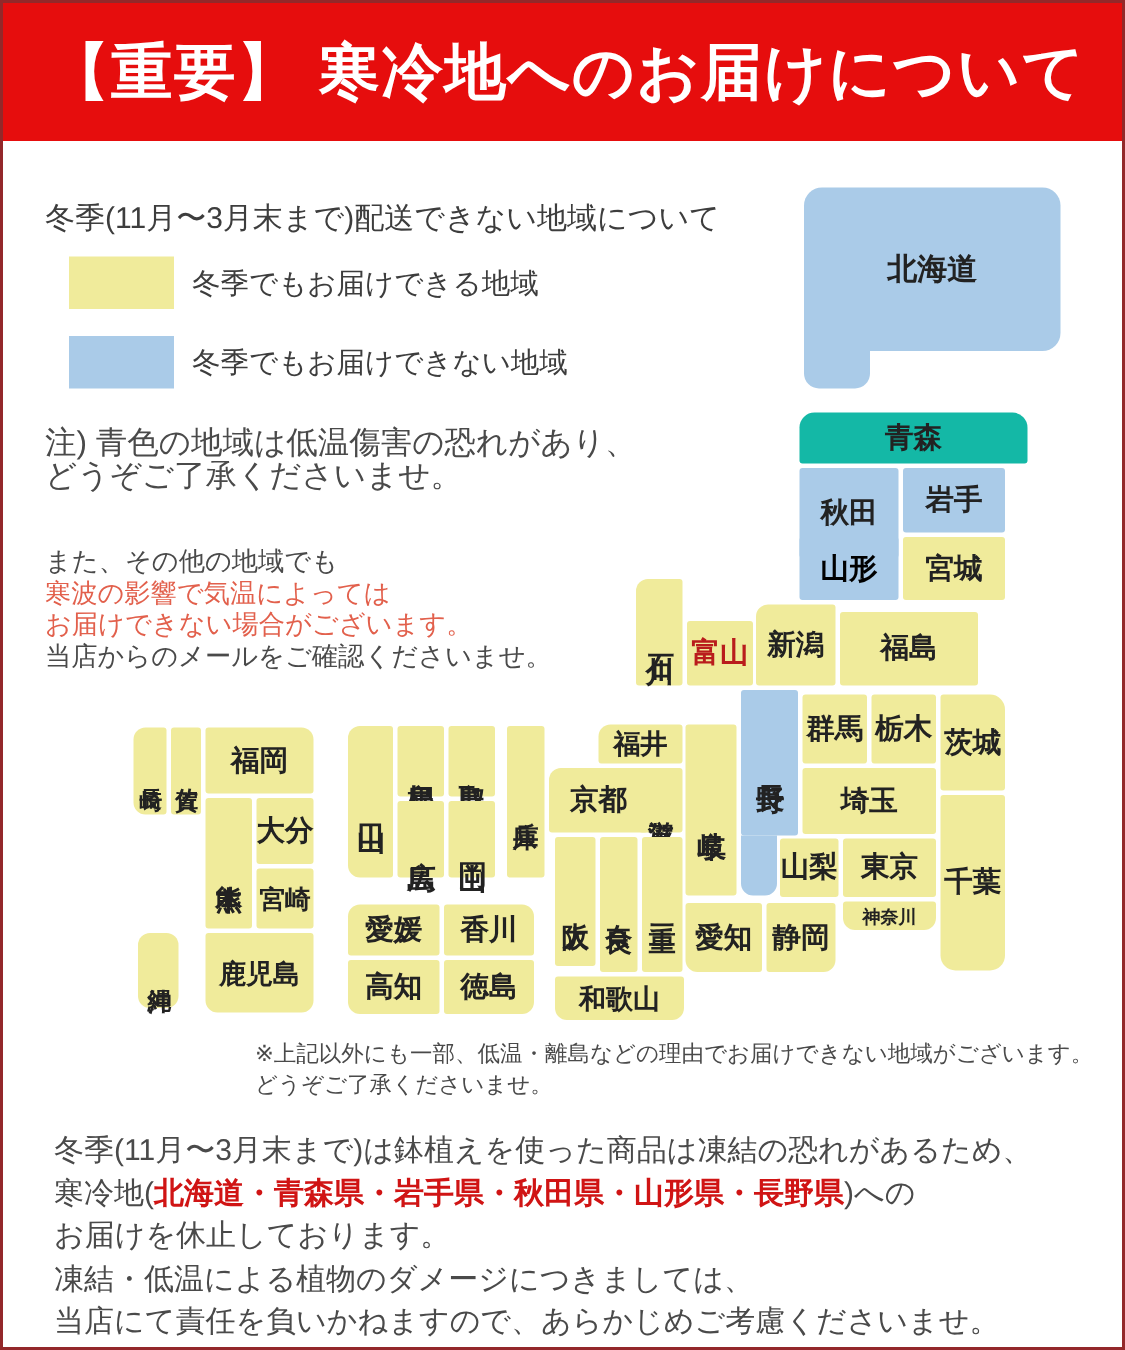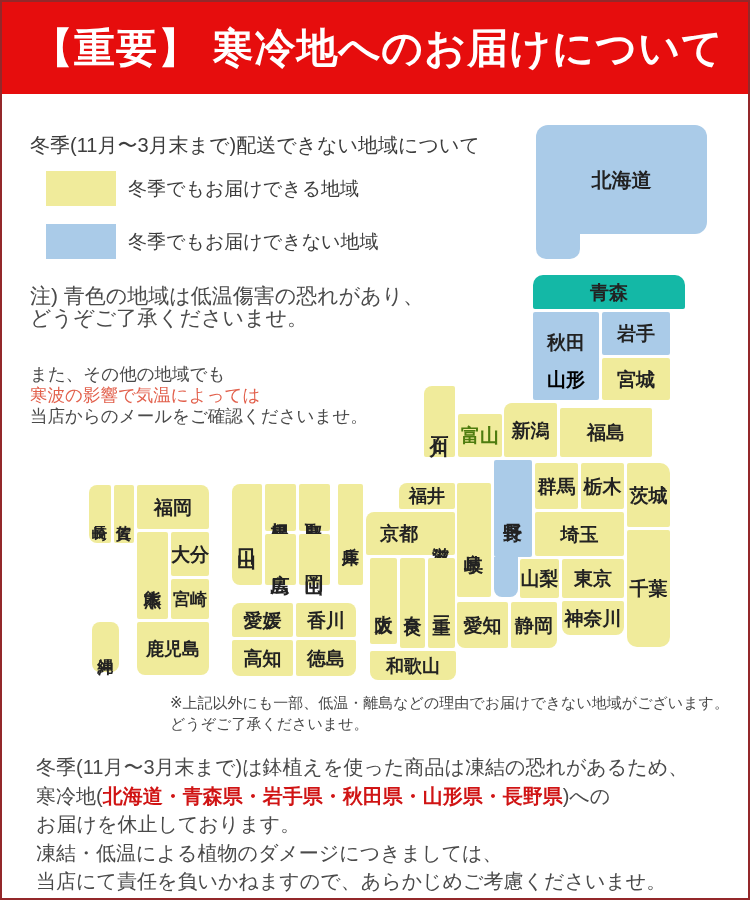--- a/index.html
+++ b/index.html
@@ -54,43 +54,44 @@
       </div>
     </div>
 
   <div class="para note-quality">
       <div><span>注) 青色の地域は低温傷害の恐れがあり、</span></div>
       <div><span>どうぞご了承くださいませ。</span></div>
     </div>
   <div class="para note-coldwave">
       <div><span>また、その他の地域でも</span></div>
       <div><span class="em" style="color: rgb(226, 96, 76);">寒波の影響で気温によっては</span></div>
+      <div><span class="em" style="color: rgb(226, 96, 76);">お届けできない場合がございます。</span></div>
       <div><span>当店からのメールをご確認くださいませ。</span></div>
     </div>
 
   <div class="map" id="map">
       <div class="blk" style="left: 534px; top: 123px; width: 171px; height: 109px; background: rgb(170, 203, 232); color: rgb(34, 34, 34); border-radius: 12px; font-size: 20px;">北海道</div>
       <div class="blk" style="left: 534px; top: 190px; width: 44px; height: 67px; background: rgb(170, 203, 232); color: rgb(34, 34, 34); border-radius: 0px 0px 10px 10px;"></div>
       <div class="blk" style="left: 531px; top: 273px; width: 152px; height: 34px; background: #14b8a6; color: rgb(34, 34, 34); border-radius: 10px 10px 2px 2px;">青森</div>
       <div class="blk" style="left: 531px; top: 310px; width: 66px; height: 60px; background: rgb(170, 203, 232); color: rgb(34, 34, 34);">秋田</div>
       <div class="blk" style="left: 600px; top: 310px; width: 68px; height: 43px; background: rgb(170, 203, 232); color: rgb(34, 34, 34);">岩手</div>
       <div class="blk" style="left: 531px; top: 356px; width: 66px; height: 42px; background: rgb(170, 203, 232); color: #000000;">山形</div>
       <div class="blk" style="left: 600px; top: 356px; width: 68px; height: 42px; background: rgb(240, 235, 155); color: rgb(34, 34, 34);">宮城</div>
       <div class="blk" style="left: 502px; top: 401px; width: 53px; height: 54px; background: rgb(240, 235, 155); color: rgb(34, 34, 34); border-radius: 8px 2px 2px;">新潟</div>
       <div class="blk" style="left: 558px; top: 406px; width: 92px; height: 49px; background: rgb(240, 235, 155); color: rgb(34, 34, 34);">福島</div>
-      <div class="blk" style="left: 456px; top: 412px; width: 44px; height: 43px; background: rgb(240, 235, 155); color: #4d7c0f;">富山</div>
+      <div class="blk" style="left: 456px; top: 412px; width: 44px; height: 43px; background: rgb(240, 235, 155); color: #b91c1c;">富山</div>
       <div class="blk v" style="left: 422px; top: 384px; width: 31px; height: 71px; background: rgb(240, 235, 155); color: rgb(34, 34, 34); border-radius: 8px 2px 2px;">石川</div>
       <div class="blk" style="left: 533px; top: 461px; width: 43px; height: 46px; background: rgb(240, 235, 155); color: rgb(34, 34, 34);">群馬</div>
       <div class="blk" style="left: 579px; top: 461px; width: 43px; height: 46px; background: rgb(240, 235, 155); color: rgb(34, 34, 34);">栃木</div>
       <div class="blk" style="left: 625px; top: 461px; width: 43px; height: 64px; background: rgb(240, 235, 155); color: rgb(34, 34, 34); border-radius: 2px 10px 2px 2px;">茨城</div>
       <div class="blk" style="left: 533px; top: 510px; width: 89px; height: 44px; background: rgb(240, 235, 155); color: rgb(34, 34, 34);">埼玉</div>
       <div class="blk" style="left: 625px; top: 528px; width: 43px; height: 117px; background: rgb(240, 235, 155); color: rgb(34, 34, 34); border-radius: 2px 2px 10px 10px;">千葉</div>
       <div class="blk" style="left: 518px; top: 557px; width: 39px; height: 39px; background: rgb(240, 235, 155); color: rgb(34, 34, 34);">山梨</div>
       <div class="blk" style="left: 560px; top: 557px; width: 62px; height: 39px; background: rgb(240, 235, 155); color: rgb(34, 34, 34);">東京</div>
-      <div class="blk" style="left: 560px; top: 599px; width: 62px; height: 34px; background: rgb(240, 235, 155); color: rgb(34, 34, 34); border-radius: 2px 2px 8px 8px; font-size: 19px;">神奈川</div>
+      <div class="blk" style="left: 560px; top: 599px; width: 62px; height: 19px; background: rgb(240, 235, 155); color: rgb(34, 34, 34); border-radius: 2px 2px 8px 8px; font-size: 12px;">神奈川</div>
       <div class="blk v" style="left: 492px; top: 458px; width: 38px; height: 97px; background: rgb(170, 203, 232); color: rgb(34, 34, 34);">長野</div>
       <div class="blk" style="left: 492px; top: 555px; width: 24px; height: 40px; background: rgb(170, 203, 232); color: rgb(34, 34, 34); border-radius: 0px 0px 8px 8px;"></div>
       <div class="blk v" style="left: 455px; top: 481px; width: 34px; height: 114px; background: rgb(240, 235, 155); color: rgb(34, 34, 34);">岐阜</div>
       <div class="blk" style="left: 397px; top: 481px; width: 56px; height: 26px; background: rgb(240, 235, 155); color: rgb(34, 34, 34); border-radius: 8px 2px 2px; font-size: 18px;">福井</div>
       <div class="blk" style="left: 364px; top: 510px; width: 66px; height: 43px; background: rgb(240, 235, 155); color: rgb(34, 34, 34); border-radius: 8px 2px 2px;">京都</div>
       <div class="blk v" style="left: 424px; top: 510px; width: 29px; height: 43px; background: rgb(240, 235, 155); color: rgb(34, 34, 34); font-size: 17px;">滋賀</div>
       <div class="blk v" style="left: 368px; top: 556px; width: 27px; height: 86px; background: rgb(240, 235, 155); color: rgb(34, 34, 34); font-size: 18px;">大阪</div>
       <div class="blk v" style="left: 398px; top: 556px; width: 25px; height: 90px; background: rgb(240, 235, 155); color: rgb(34, 34, 34); font-size: 18px;">奈良</div>
       <div class="blk v" style="left: 426px; top: 556px; width: 27px; height: 90px; background: rgb(240, 235, 155); color: rgb(34, 34, 34); font-size: 18px;">三重</div>
       <div class="blk" style="left: 368px; top: 649px; width: 86px; height: 29px; background: rgb(240, 235, 155); color: rgb(34, 34, 34); border-radius: 2px 2px 8px 8px; font-size: 18px;">和歌山</div>

